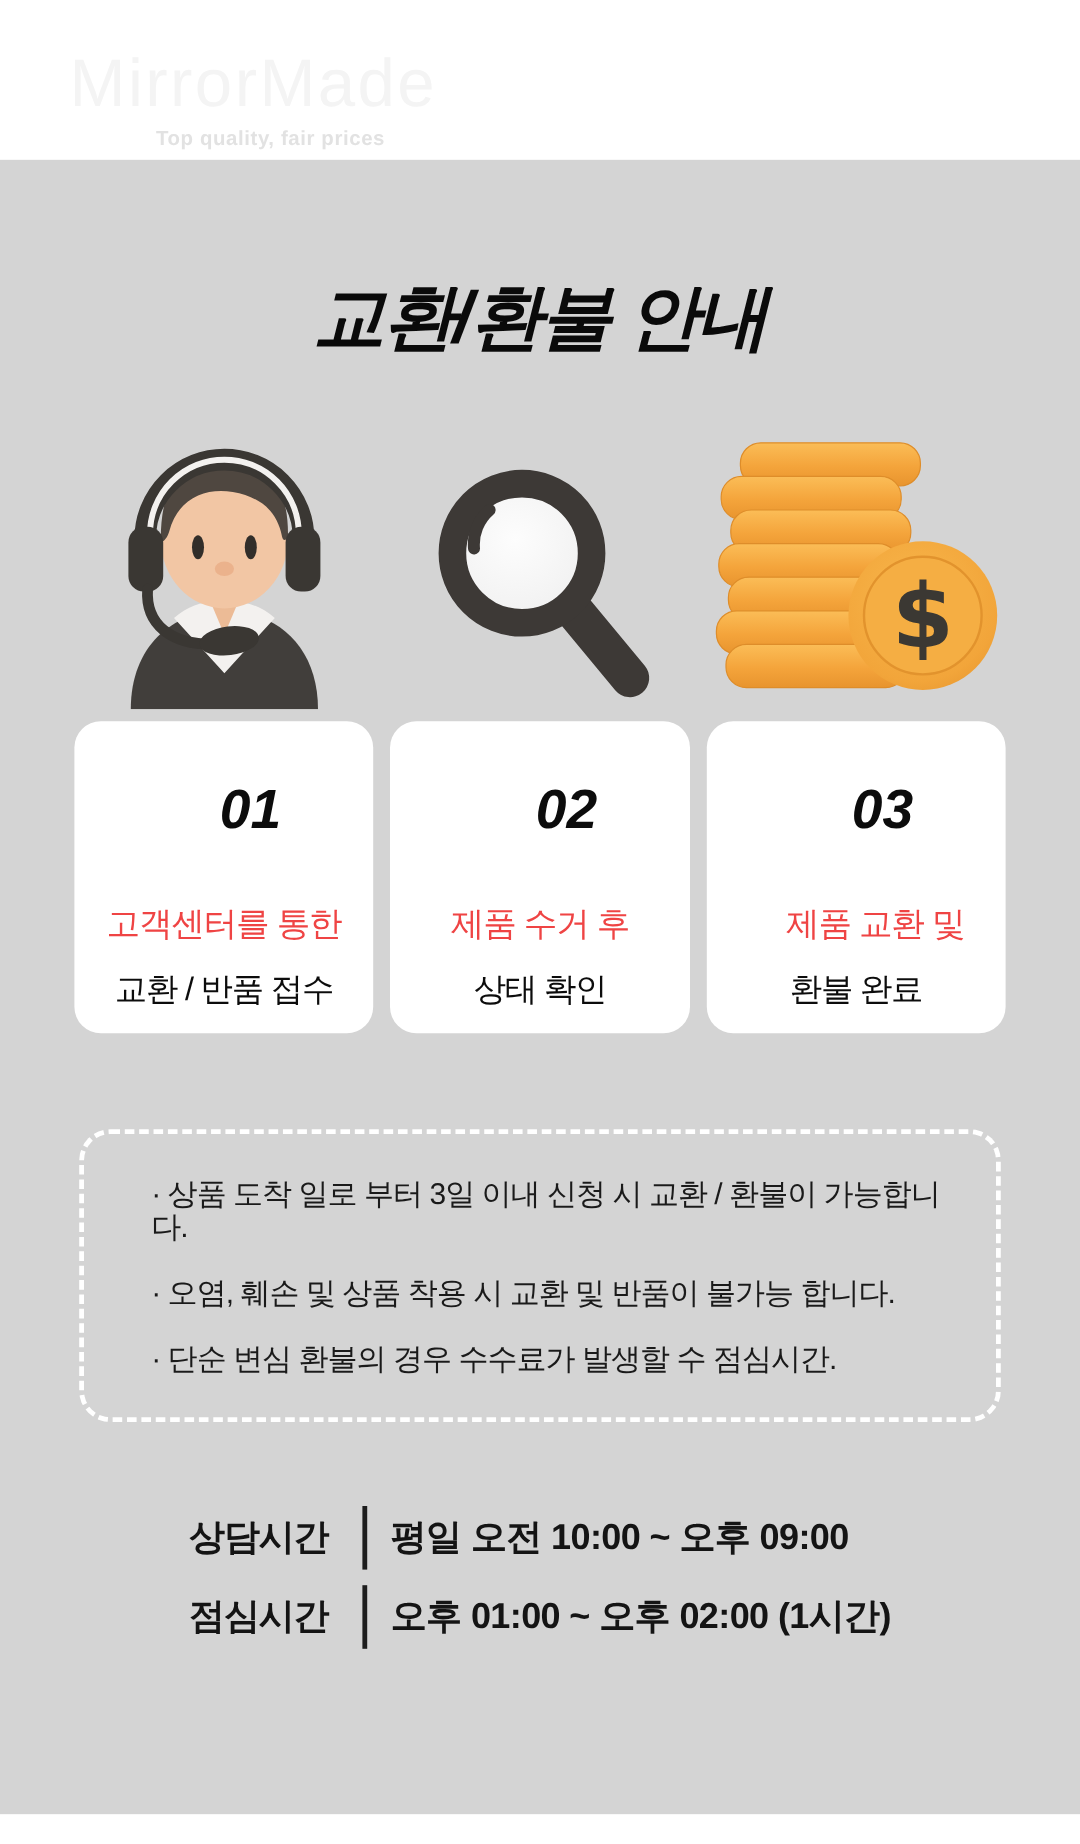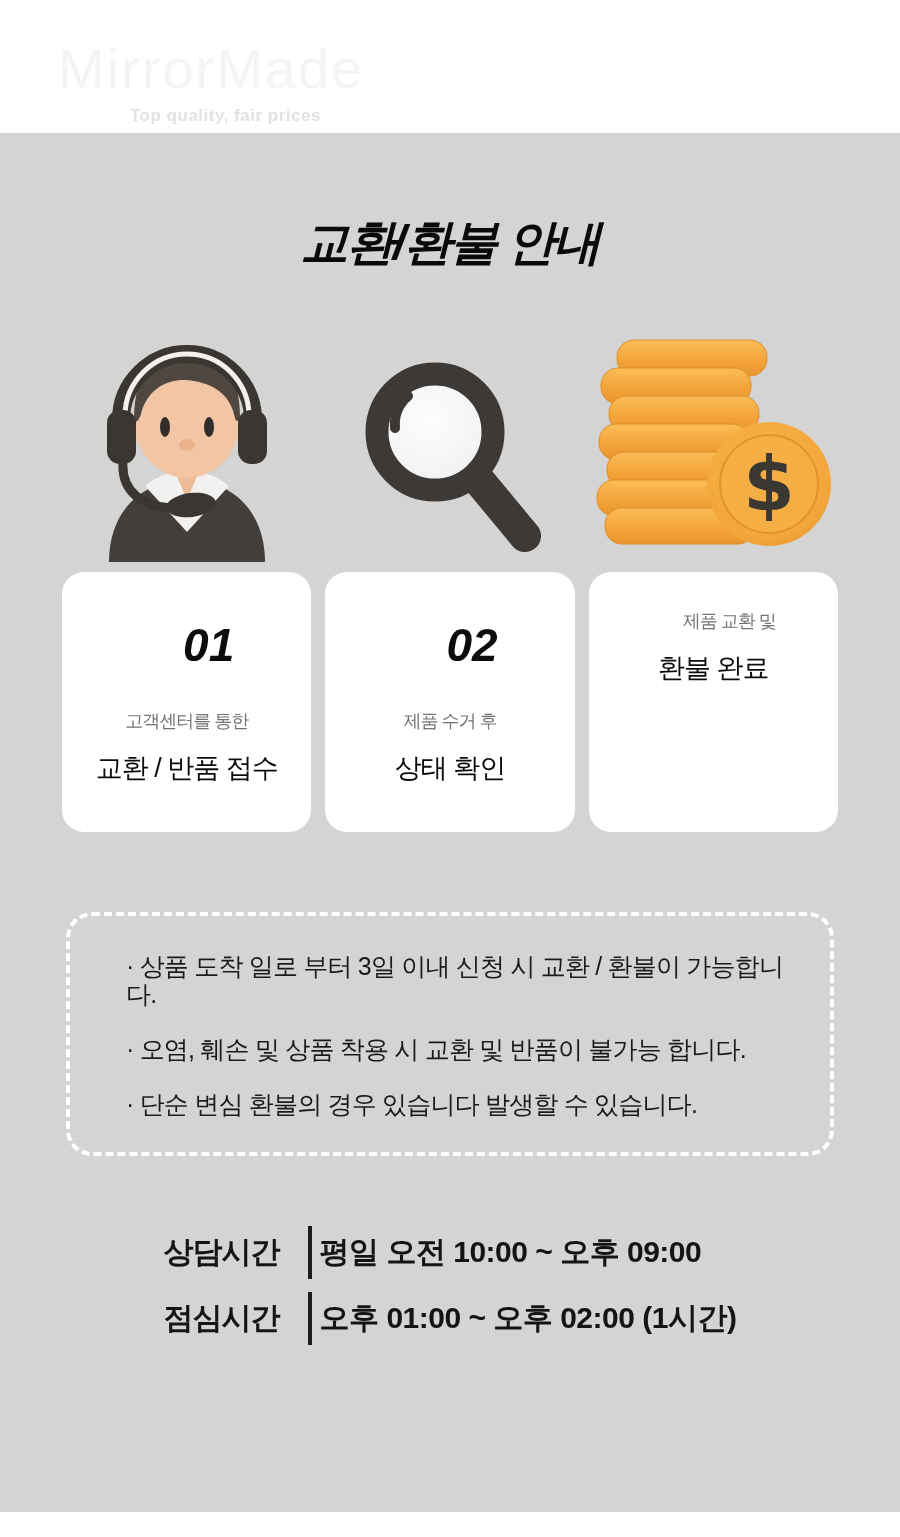--- a/index.html
+++ b/index.html
@@ -22,23 +22,23 @@
   .tagline {
     position: absolute; left: 130px; top: 106px;
     font-size: 17px; font-weight: 700; letter-spacing: 0.5px;
     color: #e2e2e2;
   }
 
   
   .gray { height: 1379px; background: #d4d4d4; flex: 0 0 auto; }
 
   .title {
-    margin: 1px; padding-top: 80px;
+    margin: 16px; padding-top: 80px;
     text-align: center;
-    font-size: 48px; line-height: 1.2;
+    font-size: 60px; line-height: 1.2;
     font-style: italic; font-weight: 800;
     letter-spacing: -2px; color: #0a0a0a;
   }
 
   
   .icons-row {
     margin-top: 52px; padding: 0 62px;
     display: flex; gap: 14px;
   }
   .icon-cell {
@@ -51,21 +51,21 @@
   .card {
     flex: 1; height: 260px;
     background: #ffffff; border-radius: 22px;
     text-align: center;
   }
   .card .num {
     margin-top: 46px;
     font-size: 46px; font-weight: 800; font-style: italic;
     letter-spacing: 0; color: #0c0c0c; padding-left: 44px;
   }
-  .card .l1 { margin-top: 37px; font-size: 18px; font-weight: 400; color: #737373; letter-spacing: -1px; }
+  .card .l1 { margin-top: 50px; font-size: 28px; font-weight: 400; color: #ef4444; letter-spacing: -1px; }
   .card .l2 { margin-top: 17px; font-size: 27px; font-weight: 400; color: #0c0c0c; letter-spacing: -1px; }
   .card:last-child .l1 { font-weight: 400; padding-left: 32px; }
 
   
   .notes {
     margin: 80px 66px 0;
     border: 4px dashed #ffffff; border-radius: 26px;
     padding: 36px 30px 34px 44px;
   }
   .notes p {
@@ -82,21 +82,21 @@
   }
   .hlabel {
     font-size: 30px; font-weight: 600; color: #141414;
     letter-spacing: -1px; align-self: center;
     padding-right: 28px; text-align: right;
   }
   .hvalue {
     font-size: 30px; font-weight: 600; color: #141414;
     letter-spacing: -0.5px;
     border-left: 4px solid #1d1d1d;
-    padding: 6px 0 6px 8px;
+    padding: 6px 0 6px 20px;
   }
 
   
   .footer-strip { height: 25px; background: #ffffff; flex: 0 0 auto; }
 </style>
 </head>
 <body>
 
 <div class="page">
 
@@ -193,29 +193,30 @@
         <div class="num">01</div>
         <div class="l1">고객센터를 통한</div>
         <div class="l2">교환 / 반품 접수</div>
       </div>
       <div class="card">
         <div class="num">02</div>
         <div class="l1">제품 수거 후</div>
         <div class="l2">상태 확인</div>
       </div>
       <div class="card">
+        <div class="num">03</div>
         <div class="l1">제품 교환 및</div>
         <div class="l2">환불 완료</div>
       </div>
     </div>
 
     <div class="notes">
       <p>· 상품 도착 일로 부터 3일 이내 신청 시 교환 / 환불이 가능합니다.</p>
       <p>· 오염, 훼손 및 상품 착용 시 교환 및 반품이 불가능 합니다.</p>
-      <p>· 단순 변심 환불의 경우 있습니다 발생할 수 있습니다.</p>
+      <p>· 단순 변심 환불의 경우 수수료가 발생할 수 점심시간.</p>
     </div>
 
     <div class="hours">
       <span class="hlabel">상담시간</span>
       <span class="hvalue">평일 오전 10:00 ~ 오후 09:00</span>
       <span class="hlabel">점심시간</span>
       <span class="hvalue">오후 01:00 ~ 오후 02:00 (1시간)</span>
     </div>
 
   </main>

